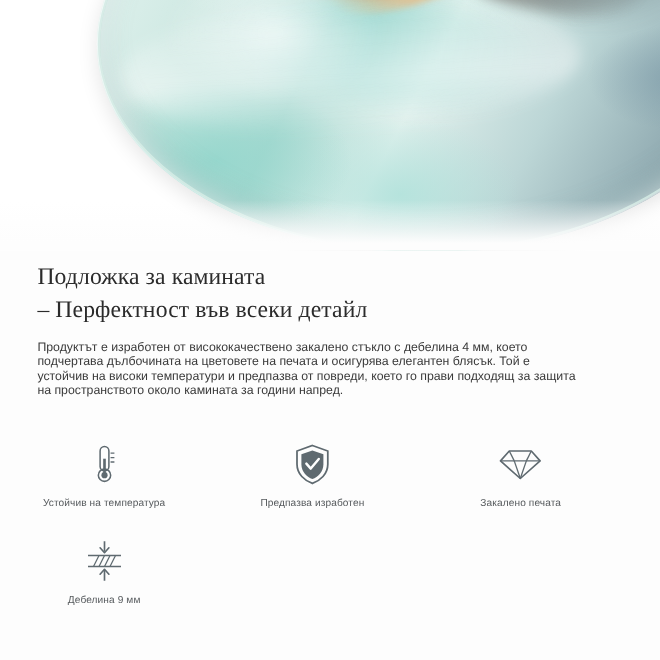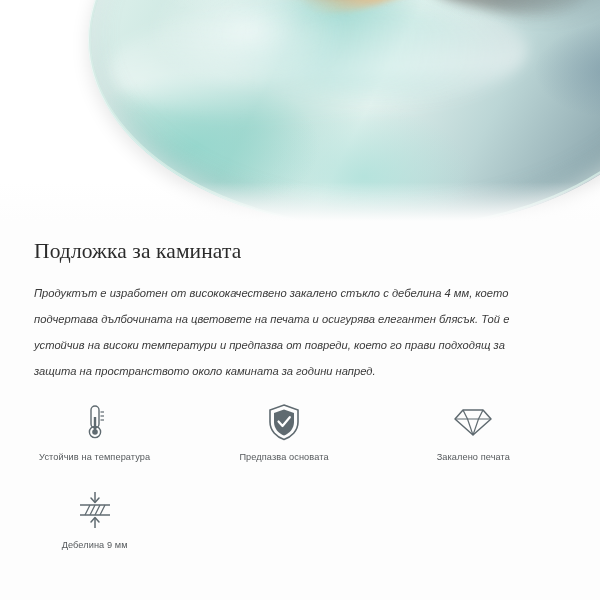--- a/index.html
+++ b/index.html
@@ -105,24 +105,23 @@
     font-size: 21.5px;
     line-height: 30px;
     font-weight: 400;
     padding: 8px 24px 0 34px;
     letter-spacing: 0.1px;
   }
   .title .line2 { display: block; }
   .body {
     color: #3a3a3a;
     font-size: 11.2px;
-    line-height: 26px;
+    line-height: 13px;
     padding: 14px 34px 0 34px;
     max-width: 560px;
-    font-style: italic;
   }
 
   
   .features {
     position: absolute;
     left: 0; top: 400px;
     width: 568px;
     display: grid;
     grid-template-columns: repeat(3, 1fr);
     row-gap: 26px;
@@ -166,20 +165,21 @@
       <div class="gloss"></div>
       <div class="edge-green"></div>
       <div class="rim"></div>
     </div>
     <div class="hero-fade"></div>
   </div>
 
   <div class="content">
     <h1 class="title">
       <span>Подложка за камината</span>
+      <span class="line2">– Перфектност във всеки детайл</span>
     </h1>
     <p class="body">Продуктът е изработен от висококачествено закалено стъкло с дебелина 4 мм, което подчертава дълбочината на цветовете на печата и осигурява елегантен блясък. Той е устойчив на високи температури и предпазва от повреди, което го прави подходящ за защита на пространството около камината за години напред.</p>
   </div>
 
   <div class="features">
 
     <div class="feature">
       <div class="ico">
         <svg width="30" height="38" viewBox="0 0 30 38">
           <rect x="11" y="3" width="8" height="22" rx="4" fill="none" stroke="#5f6a70" stroke-width="1.4"></rect>
@@ -196,21 +196,21 @@
 
 
     <div class="feature">
       <div class="ico">
         <svg width="34" height="40" viewBox="0 0 34 40">
           <path d="M17 3 L31 8 V20 C31 29 24 35 17 37.5 C10 35 3 29 3 20 V8 Z" fill="none" stroke="#5f6a70" stroke-width="1.6"></path>
           <path d="M17 7.5 L27 11 V20 C27 27 22 31.5 17 33.5 C12 31.5 7 27 7 20 V11 Z" fill="#5f6a70"></path>
           <path d="M11.5 19.5 L15.5 24 L22.8 15.2" fill="none" stroke="#ffffff" stroke-width="2.2" stroke-linecap="round" stroke-linejoin="round"></path>
         </svg>
       </div>
-      <div class="cap">Предпазва основата</div>
+      <div class="cap">Предпазва изработен</div>
     </div>
 
     <div class="feature">
       <div class="ico">
         <svg width="40" height="32" viewBox="0 0 40 32">
           <path d="M10 4 H30 L38 13 L20 29 L2 13 Z" fill="none" stroke="#5f6a70" stroke-width="1.5" stroke-linejoin="round"></path>
           <line x1="2" y1="13" x2="38" y2="13" stroke="#5f6a70" stroke-width="1.2"></line>
           <line x1="10" y1="4" x2="14.5" y2="13" stroke="#5f6a70" stroke-width="1.2"></line>
           <line x1="30" y1="4" x2="25.5" y2="13" stroke="#5f6a70" stroke-width="1.2"></line>
           <line x1="14.5" y1="13" x2="20" y2="29" stroke="#5f6a70" stroke-width="1.2"></line>

